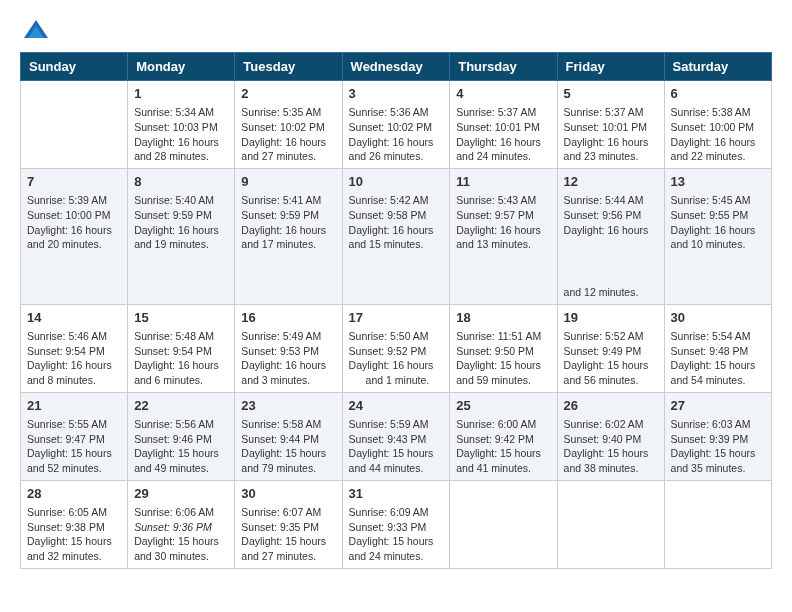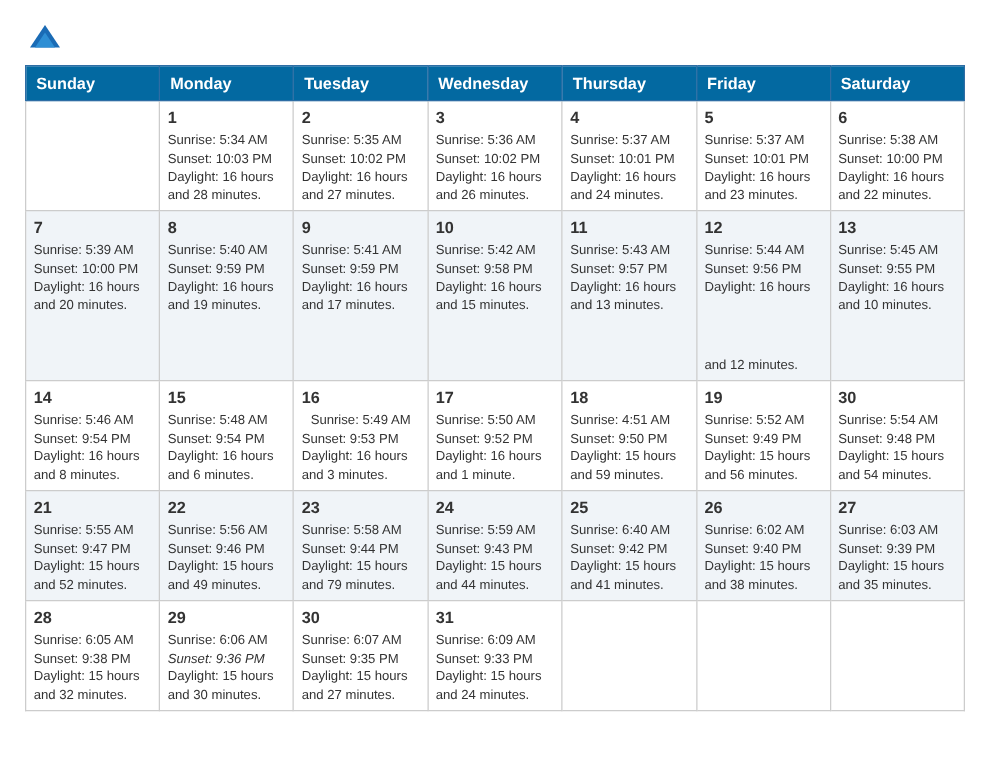--- a/index.html
+++ b/index.html
@@ -60,21 +60,21 @@
       font-size: 15px;
       color: #333;
       margin-top: 2px;
     }
     .calendar {
       width: 100%;
       border-collapse: collapse;
       border: 1px solid #ccc;
     }
     .calendar th {
-      background: #0369a1;
+      background: #0c4a6e;
       color: #fff;
       font-size: 13px;
       font-weight: bold;
       text-align: left;
       padding: 6px 8px;
       border: 1px solid #2e6da4;
     }
     .calendar td {
       border: 1px solid #ccc;
       vertical-align: top;
@@ -241,35 +241,35 @@
           </td>
           <td>
             <span class="day-num">15</span>
             <span style="display: block;">Sunrise: 5:48 AM</span>
             <span style="display: block;">Sunset: 9:54 PM</span>
             <span style="display: block;">Daylight: 16 hours</span>
             <span style="display: block;">and 6 minutes.</span>
           </td>
           <td>
             <span class="day-num">16</span>
-            <span style="display: block; text-align: center;">Sunrise: 5:49 AM</span>
+            <span style="display: block;">Sunrise: 5:49 AM</span>
             <span style="display: block;">Sunset: 9:53 PM</span>
             <span style="display: block;">Daylight: 16 hours</span>
             <span style="display: block;">and 3 minutes.</span>
           </td>
           <td>
             <span class="day-num">17</span>
             <span style="display: block;">Sunrise: 5:50 AM</span>
             <span style="display: block;">Sunset: 9:52 PM</span>
             <span style="display: block;">Daylight: 16 hours</span>
-            <span style="display: block;">and 1 minute.</span>
+            <span style="display: block; margin-left: 17px;">and 1 minute.</span>
           </td>
           <td>
             <span class="day-num">18</span>
-            <span style="display: block;">Sunrise: 4:51 AM</span>
+            <span style="display: block;">Sunrise: 11:51 AM</span>
             <span style="display: block;">Sunset: 9:50 PM</span>
             <span style="display: block;">Daylight: 15 hours</span>
             <span style="display: block;">and 59 minutes.</span>
           </td>
           <td>
             <span class="day-num">19</span>
             <span style="display: block;">Sunrise: 5:52 AM</span>
             <span style="display: block;">Sunset: 9:49 PM</span>
             <span style="display: block;">Daylight: 15 hours</span>
             <span style="display: block;">and 56 minutes.</span>
@@ -306,21 +306,21 @@
           </td>
           <td>
             <span class="day-num">24</span>
             <span style="display: block;">Sunrise: 5:59 AM</span>
             <span style="display: block;">Sunset: 9:43 PM</span>
             <span style="display: block;">Daylight: 15 hours</span>
             <span style="display: block;">and 44 minutes.</span>
           </td>
           <td>
             <span class="day-num">25</span>
-            <span style="display: block;">Sunrise: 6:40 AM</span>
+            <span style="display: block;">Sunrise: 6:00 AM</span>
             <span style="display: block;">Sunset: 9:42 PM</span>
             <span style="display: block;">Daylight: 15 hours</span>
             <span style="display: block;">and 41 minutes.</span>
           </td>
           <td>
             <span class="day-num">26</span>
             <span style="display: block;">Sunrise: 6:02 AM</span>
             <span style="display: block;">Sunset: 9:40 PM</span>
             <span style="display: block;">Daylight: 15 hours</span>
             <span style="display: block;">and 38 minutes.</span>

